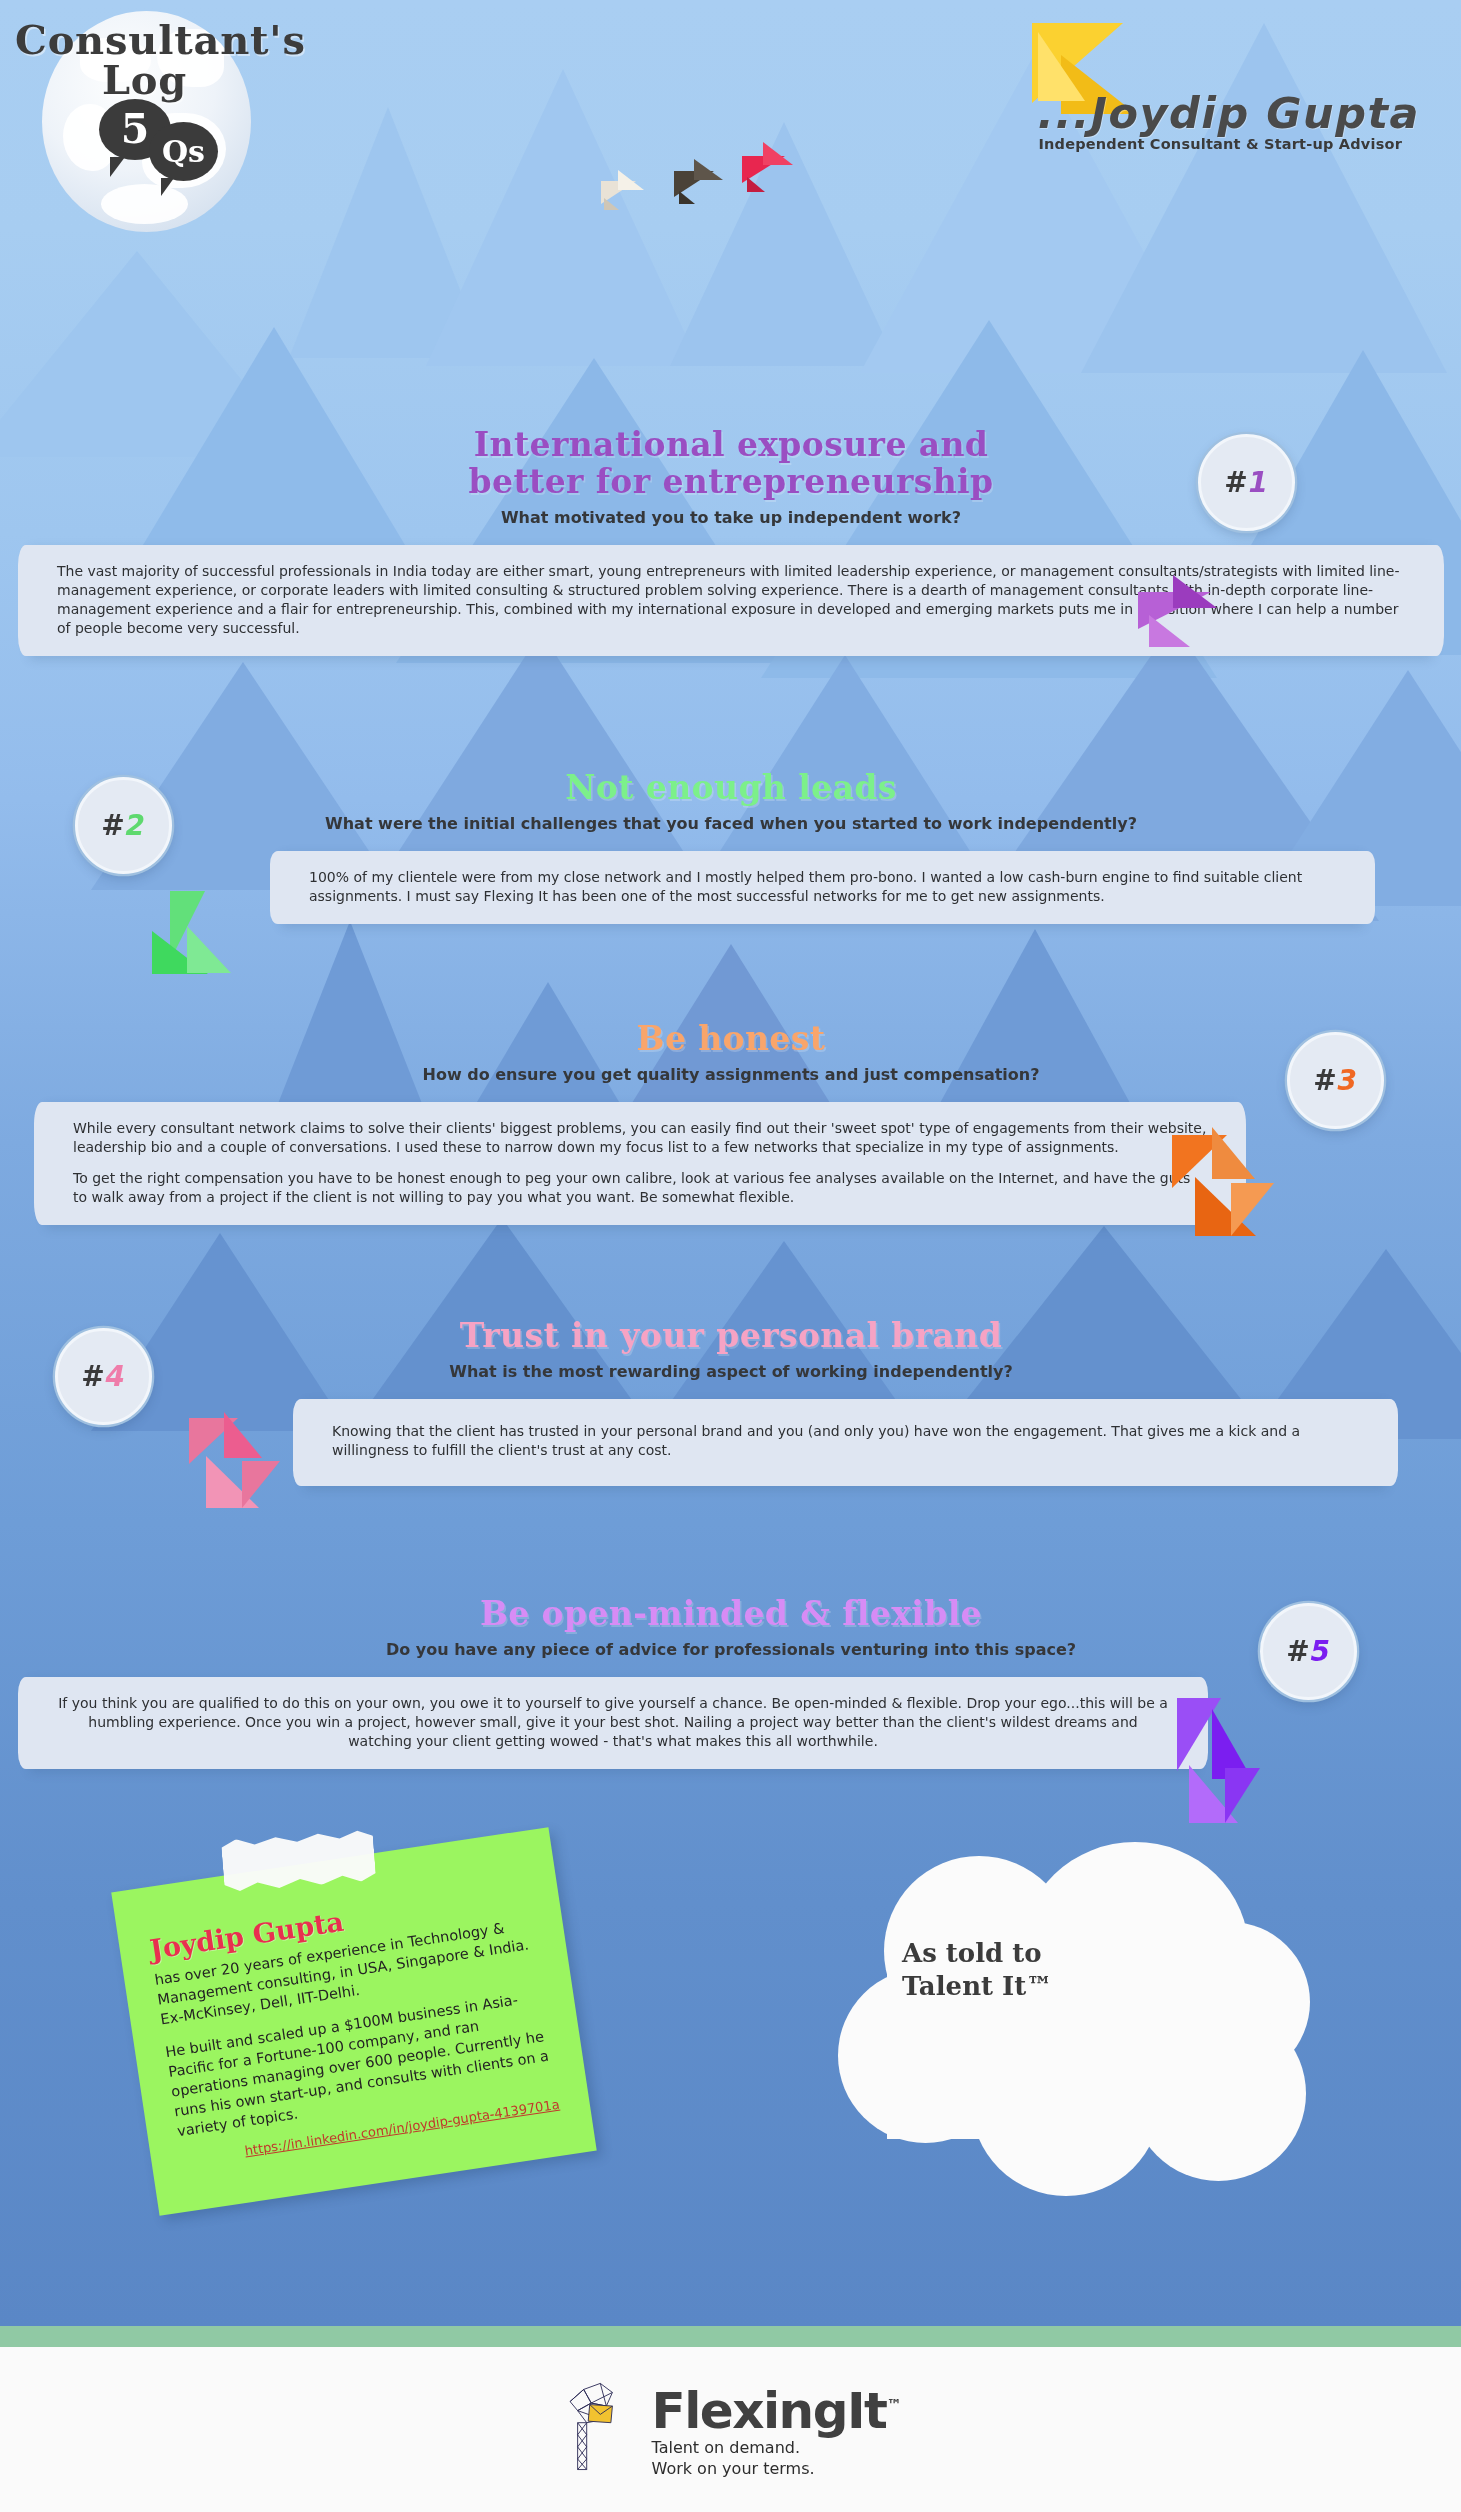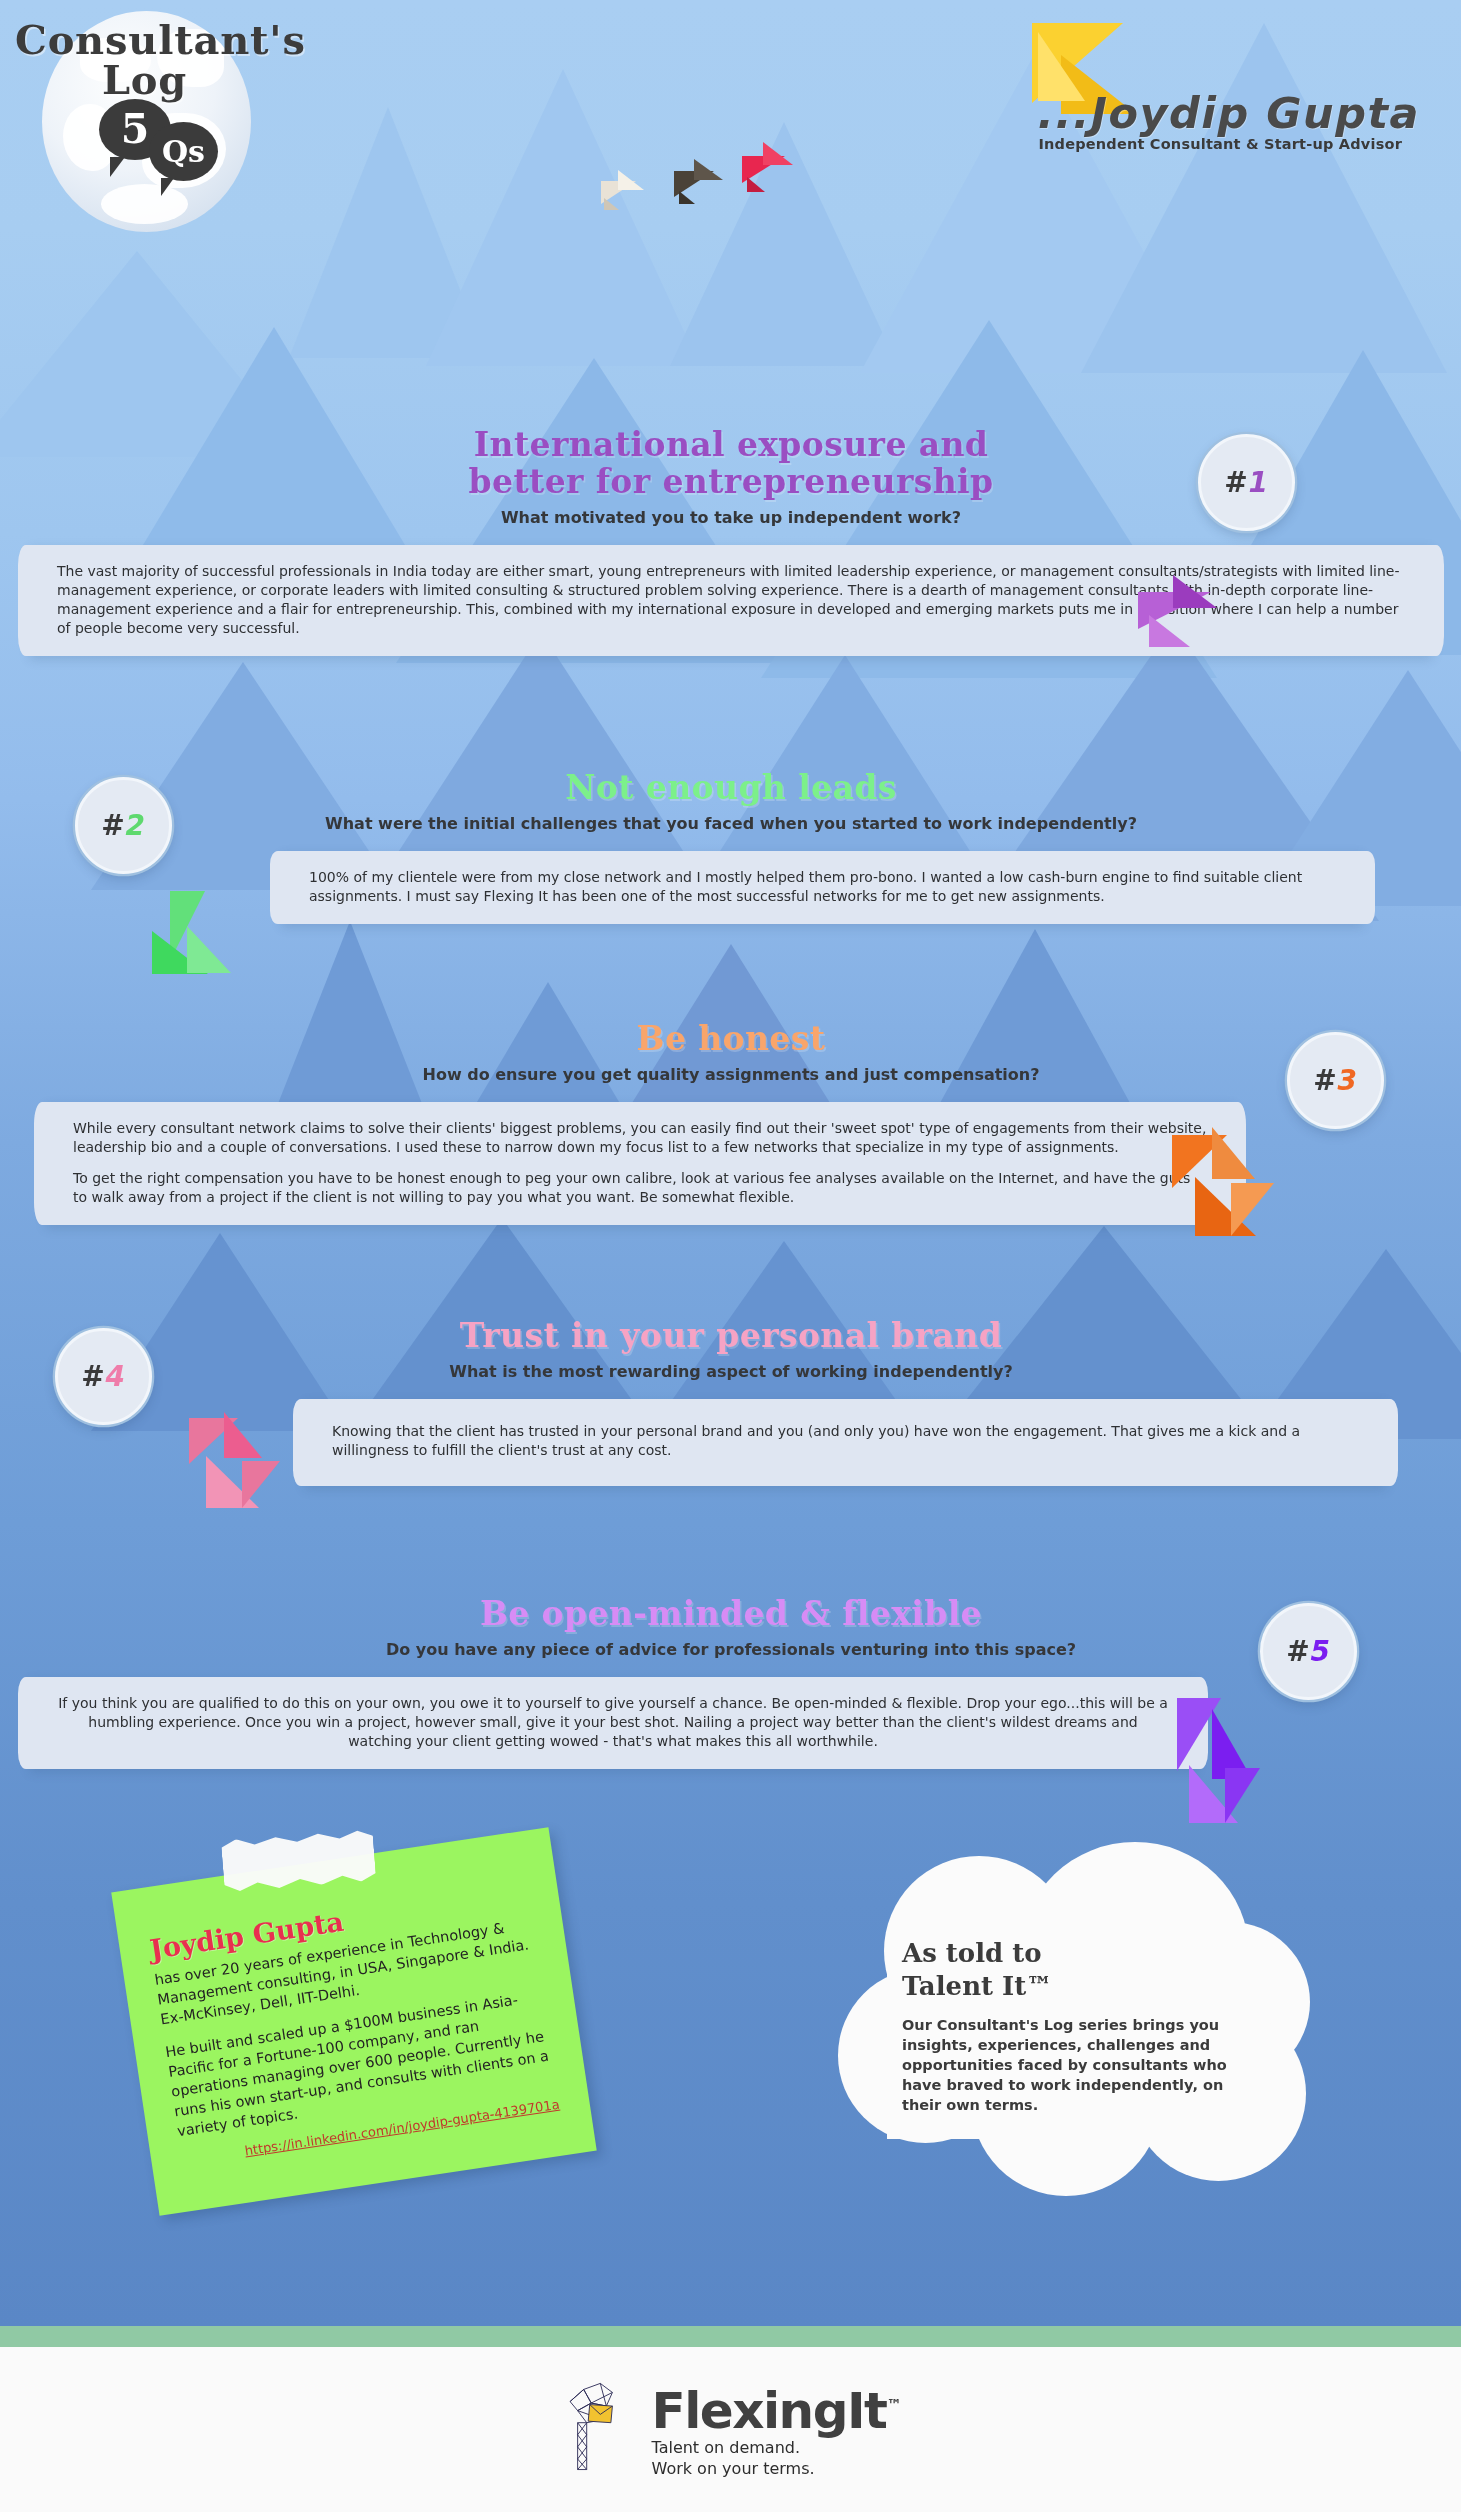--- a/index.html
+++ b/index.html
@@ -438,21 +438,20 @@
     <div class="puff" style="left:23px;top:126px;width:175px;height:175px;"></div>
     <div class="puff" style="left:156px;top:164px;width:190px;height:190px;"></div>
     <div class="puff" style="left:316px;top:164px;width:175px;height:175px;"></div>
     <div class="body" style="left:72px;top:107px;width:365px;height:190px;"></div>
   </div>
   <div class="cloud-text" style="left:902px;top:1937px;">
     <h3>
       <span>As told to</span><br>
       <span>Talent It™</span>
     </h3>
-    <p>Our Consultant's Log series brings you insights, experiences, challenges and opportunities faced by consultants who have braved to work independently, on their own terms.</p>
   </div>
 
   <div class="green-strip"></div>
   <div class="footer">
     <div style="width:65px;height:99px;position:relative;">
       <svg width="65" height="99" viewBox="0 0 86 130">
         <g stroke="#2b2a55" stroke-width="1.2" fill="none">
           <path d="M30 12 L52 4 L68 16 L60 34 L40 30 Z"></path>
           <path d="M30 12 L40 30 L22 40 L12 28 Z"></path>
           <path d="M22 40 L40 30 L60 34 L56 52 L34 56 Z"></path>

